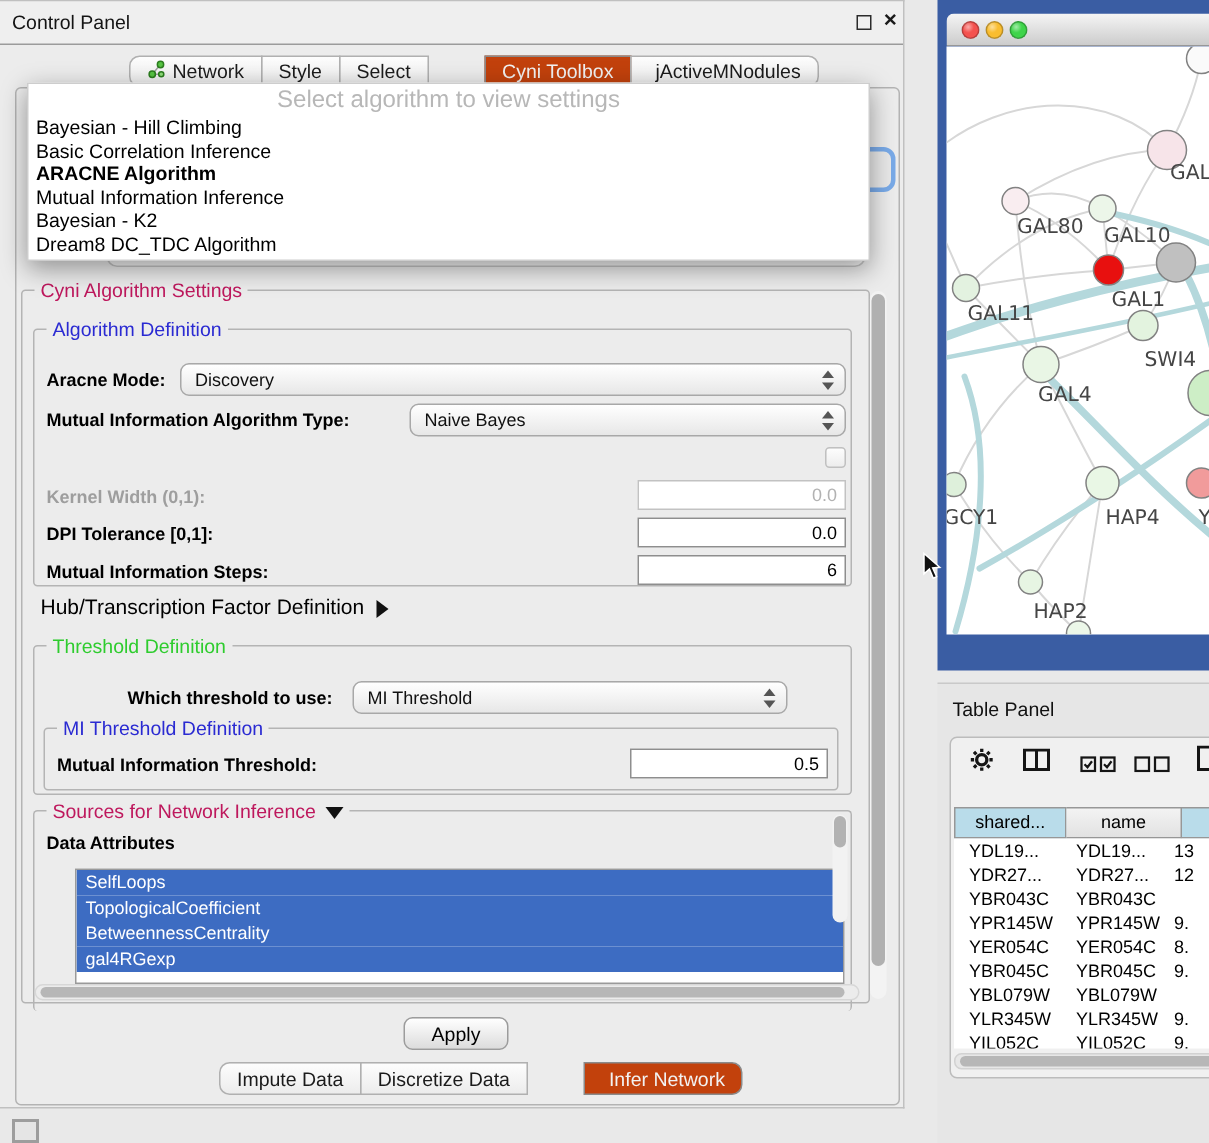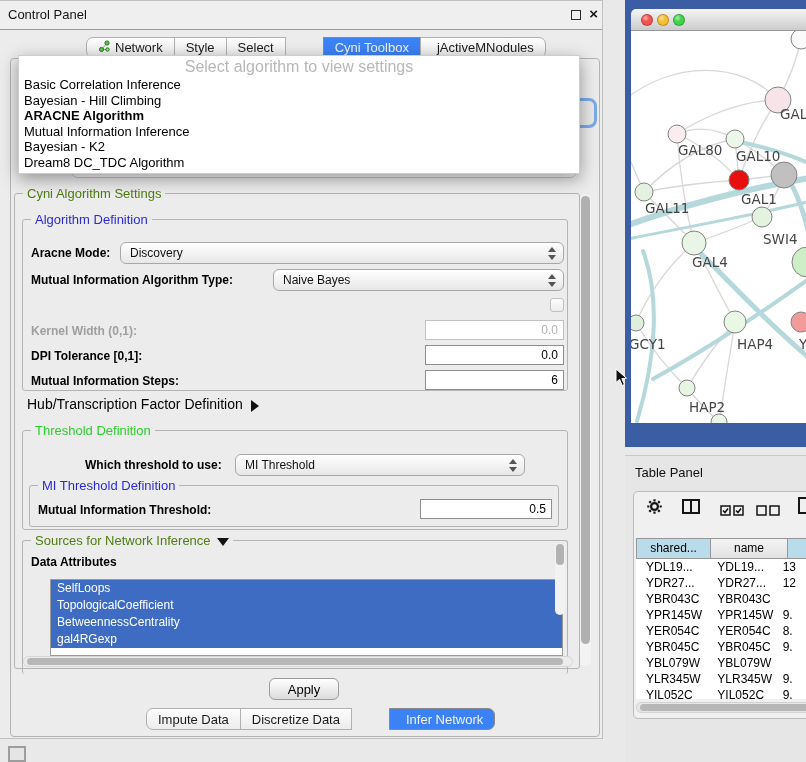--- a/index.html
+++ b/index.html
@@ -15,37 +15,37 @@
   #cp-float { position:absolute; right:21px; top:9px; width:10px; height:10px;
         border:1.6px solid #2b2b2b; background:transparent; }
   #cp-close { position:absolute; right:4px; top:4px; font-size:15px; font-weight:bold; color:#1a1a1a; }
 
   .tabs { position:absolute; display:flex; }
   .tab { height:21px; display:flex; align-items:center; gap:4px; padding:0 11px;
         background:linear-gradient(#fdfdfd,#ececec); border:1px solid #b0b0b0;
         margin-left:-1px; font-size:13px; color:#1b1b1b; white-space:nowrap; }
   .tab:first-child { border-radius:7px 0 0 7px; margin-left:0; }
   .tab:last-child { border-radius:0 7px 7px 0;padding-left:16px; }
-  .tab.sel { background:#3b82f6; color:#f2f2f2; border-color:#8a8a8a;margin-left:37px; }
+  .tab.sel { background:#c2410c; color:#f2f2f2; border-color:#8a8a8a;margin-left:37px; }
   #top-tabs { left:86px; top:36px; }
   #bottom-tabs { left:146px; top:707px; }
   #bottom-tabs .tab { height:22px; }
 
   #cp-panel { position:absolute; left:10px; top:57px; width:590px; height:679px;
         border:1px solid #b3b3b3; border-radius:4px; background:#ececec; }
 
   
   #ghost-combo { position:absolute; left:60px; top:93px; width:506px; height:26px;
         border:1px solid #c5c5c5; border-radius:7px; background:#f6f6f6; z-index:1; }
   #blue-frag { position:absolute; left:554px; top:39px; width:32px; height:30px;
         border:3px solid #79aae8; border-radius:8px; background:#e8e8e8; z-index:1; }
 
   .group { position:absolute; border:1px solid #b4b4b4; border-radius:3px; }
   .gtitle { position:absolute; top:-8px; left:8px; background:#ececec; padding:0 4px;
-        font-size:13px; color:#4d7c0f; white-space:nowrap; }
+        font-size:13px; color:#be185d; white-space:nowrap; }
   .gtitle.blue { color:#2a2ad2; }
   .gtitle.green { color:#2ecc2e; }
 
   .lbl { position:absolute; font-size:12px; font-weight:bold; color:#000; white-space:nowrap; }
   .lbl.dis { color:#9e9e9e; }
   .plain { font-weight:normal; font-size:14px; }
 
   .combo { position:absolute; height:22px; border:1px solid #a8a8a8; border-radius:6px;
         background:linear-gradient(#ffffff,#e7e7e7); font-size:12px; color:#111;
         display:flex; align-items:center; padding:0 20px 0 9px; }
@@ -272,22 +272,22 @@
       </div>
       <div class="tab sel">
         <span>Infer Network</span>
       </div>
     </div>
 </div>
 
 <div id="algo-popup">
   <div class="ph">Select algorithm to view settings</div>
   <div id="algo-list">
+      <div class="opt">Bayesian - Hill Climbing</div>
       <div class="opt">Basic Correlation Inference</div>
-      <div class="opt">Bayesian - Hill Climbing</div>
       <div class="opt hl">ARACNE Algorithm</div>
       <div class="opt">Mutual Information Inference</div>
       <div class="opt">Bayesian - K2</div>
       <div class="opt">Dream8 DC_TDC Algorithm</div>
     </div>
 </div>
 
 <div id="net-frame">
   <div id="net-titlebar">
     <span id="net-lights"><span class="tl" style="left: 10px; background: radial-gradient(circle at 35% 30%, rgba(255, 255, 255, 0.533), transparent 40%), rgb(244, 82, 79);"></span><span class="tl" style="left: 26px; background: radial-gradient(circle at 35% 30%, rgba(255, 255, 255, 0.533), transparent 40%), rgb(249, 189, 48);"></span><span class="tl" style="left: 42px; background: radial-gradient(circle at 35% 30%, rgba(255, 255, 255, 0.533), transparent 40%), rgb(62, 212, 74);"></span></span>

